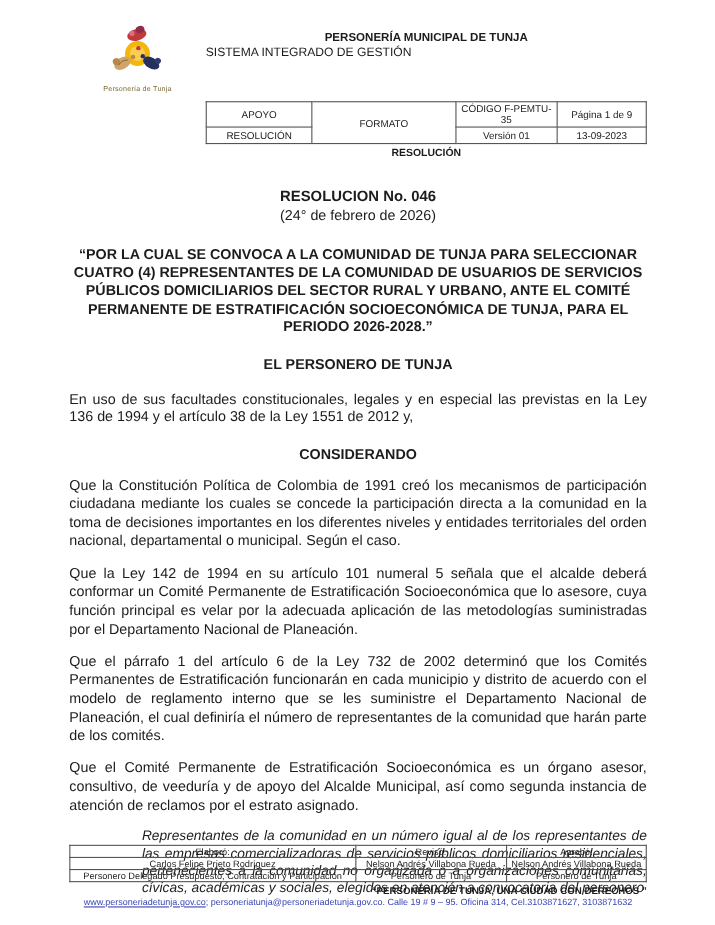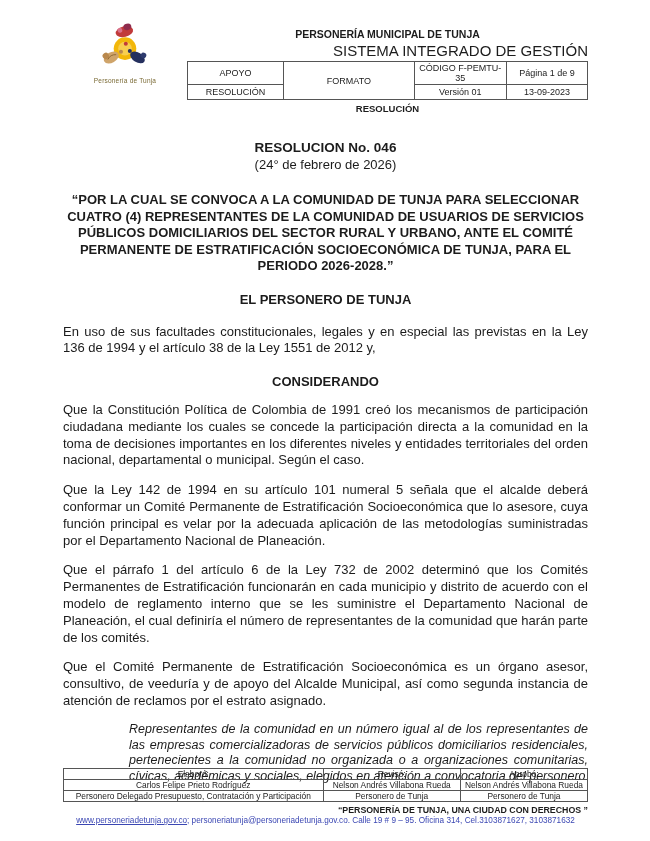--- a/index.html
+++ b/index.html
@@ -14,22 +14,22 @@
     padding:20px 62px 32px 63px;
     overflow:hidden;
   }
 
   
   .header { display:flex; align-items:flex-start; }
   .logo-box { width:124px; flex:0 0 124px; text-align:center; padding-top:2px; }
   .logo-caption { font-size:6.5px; color:#7a6a35; margin-top:1px; letter-spacing:0.2px; }
   .header-right { flex:1; }
   .org-name { font-weight:bold; font-size:10.5px; text-align:center; padding-top:8px; }
-  .system-name { font-size:15px; text-align:right; padding:2px 0 2px 0; }
-  table.h-table { width:100%; border-collapse:collapse; font-size:9px; table-layout:fixed; }
+  .system-name { font-size:11px; text-align:left; padding:2px 0 2px 0; }
+  table.h-table { width:100%; border-collapse:collapse; font-size:9px; table-layout:fixed;margin-top:36px; }
   table.h-table td { border:1px solid #555; text-align:center; padding:1px 2px; height:12px; vertical-align:middle; }
   .hc1 { width:24%; } .hc2 { width:33%; } .hc3 { width:23%; } .hc4 { width:20%; }
   .doc-type { font-weight:bold; font-size:9.5px; text-align:center; margin-top:3px; }
 
   
   .doc-title { text-align:center; font-weight:bold; font-size:13.5px; margin-top:26px; }
   .doc-date  { text-align:center; font-size:13px; margin-top:2px; }
   .subject   { font-weight:bold; font-size:13px; line-height:16.5px; text-align:center; margin-top:20px; }
   .center-heading { text-align:center; font-weight:bold; font-size:13px; margin-top:17px; }
   .intro { font-size:13px; line-height:16.8px; text-align:justify; margin-top:17px; }

